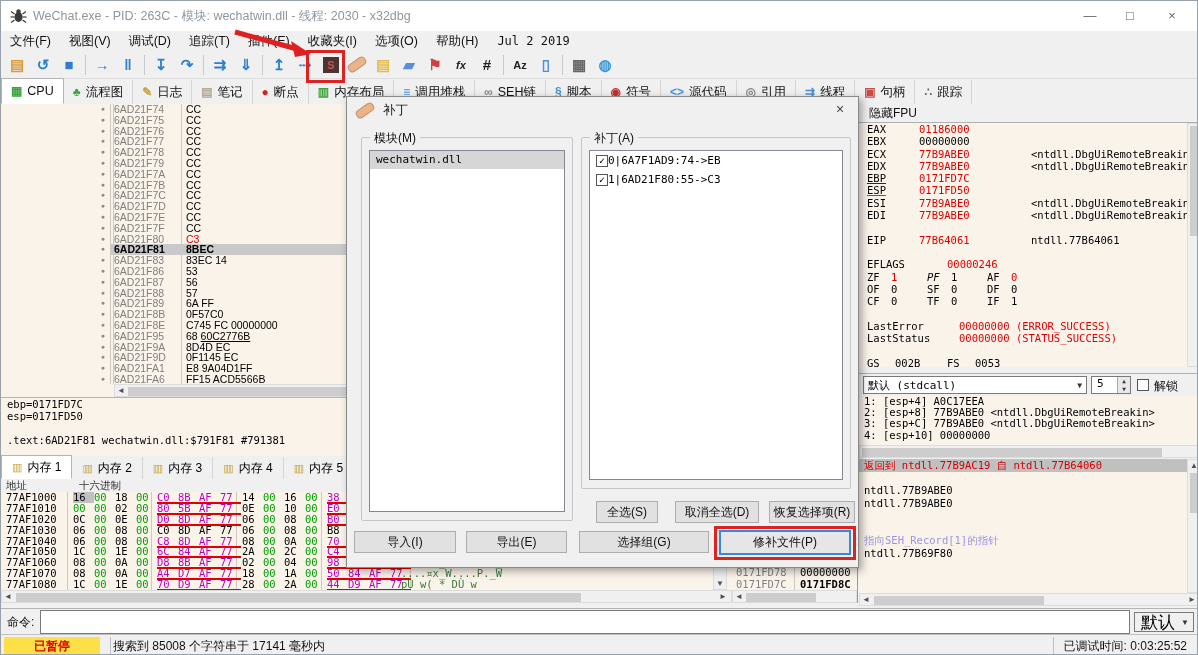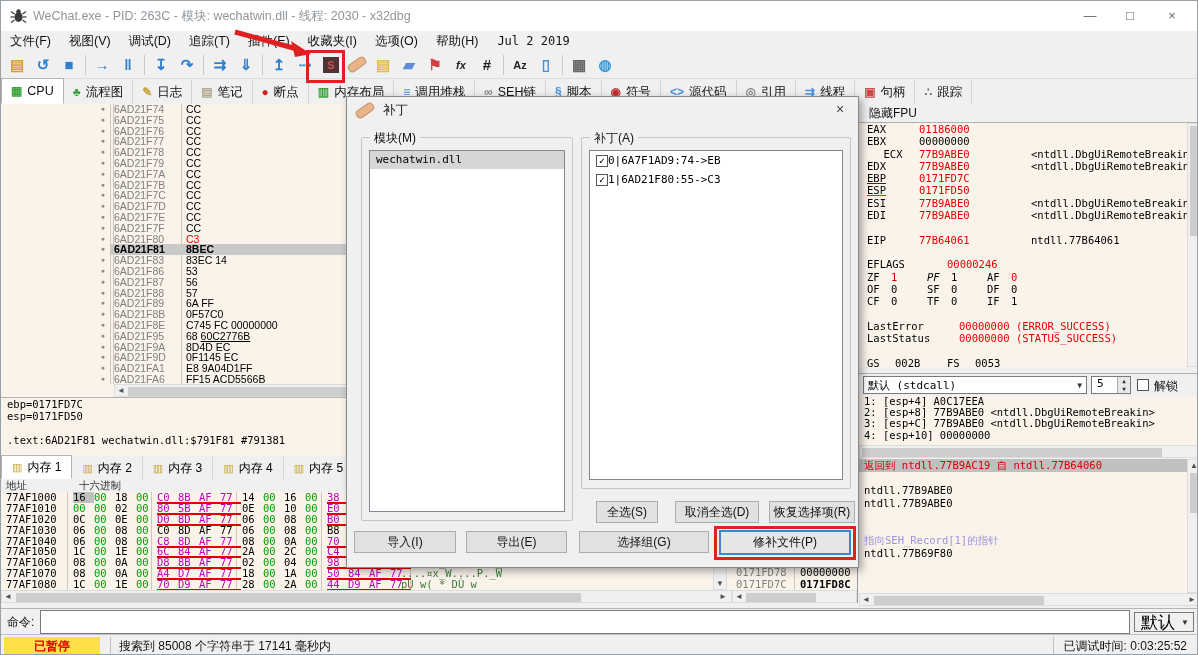--- a/index.html
+++ b/index.html
@@ -86,21 +86,21 @@
   .siline{height:12.5px;line-height:12.5px;font-size:10.5px;white-space:pre;padding-left:5px;color:#000;}
   .siline.ret{background:#c0c0c0;color:#d40000;}
   .siline.seh{color:#9d93e0;}
   
   .cmdbar{left:0;top:607px;width:100%;height:26px;background:#f0f0f0;border-top:1px solid #b4b4b4;display:flex;align-items:center;}
   .cmdlabel{font-size:12px;color:#111;padding:0 6px;}
   .cmdinput{height:20px;background:#fff;border:1px solid #7a7a7a;flex:1;margin-right:4px;font-size:11px;}
   .cmdcombo{width:60px;height:20px;margin-right:3px;background:#f0f0f0;}
   .statusbar{left:0;top:633px;width:100%;height:22px;background:#f0f0f0;border-top:1px solid #c0c0c0;display:flex;align-items:center;font-size:12px;}
   .badge{width:96px;height:18px;margin-left:3px;background:#fde047;color:#e10000;font-weight:bold;text-align:center;line-height:18px;}
-  .stmsg{margin-left:10px;color:#111;border-left:1px solid #c0c0c0;padding-left:8px;height:18px;line-height:18px;flex:1;}
+  .stmsg{margin-left:10px;color:#111;border-left:1px solid #c0c0c0;padding-left:2px;height:18px;line-height:18px;flex:1;}
   .sttime{border-left:1px solid #c0c0c0;padding:0 10px;height:18px;line-height:18px;color:#111;}
   
   .dialog{left:345px;top:95px;width:511px;height:470px;background:#f0f0f0;border:1px solid #8a8a8a;box-shadow:3px 3px 8px rgba(0,0,0,.35);z-index:50;}
   .dlg-title{left:0;top:0;width:100%;height:26px;display:flex;align-items:center;padding-left:8px;box-sizing:border-box;font-size:12.5px;color:#111;}
   .dlg-close{position:absolute;right:8px;top:4px;width:20px;height:18px;text-align:center;color:#444;font-size:14px;}
   .groupbox{position:absolute;border:1px solid #c6c6c6;border-radius:2px;}
   .grouplabel{position:absolute;top:-8px;left:8px;background:#f0f0f0;padding:0 4px;font-size:12px;color:#111;}
   .listbox{position:absolute;background:#fff;border:1px solid #828790;overflow:hidden;}
   .modrow{height:18px;line-height:18px;font-size:11px;padding-left:6px;}
   .modrow.sel{background:#d6d6d6;}
@@ -389,21 +389,21 @@
   <div class="abs sb" style="left:731px;top:589px;width:125px;height:13px;">
     <span class="arr" style="left:0;top:0">◄</span>
     <div class="thumb" style="left:13px;top:2px;width:70px;height:9px;"></div>
   </div>
 
   <div class="abs fpubar">隐藏FPU</div>
   <div class="abs cream" style="left:858px;top:122px;width:340px;height:244px;"></div>
   <div class="abs regs mono" id="regs">
       <div class="regline"><span class="seg sk" style="min-width: 52px;">EAX</span><span class="seg sr">01186000</span></div>
       <div class="regline"><span class="seg sk" style="min-width: 52px;">EBX</span><span class="seg sk">00000000</span></div>
-      <div class="regline"><span class="seg sk" style="min-width: 52px; text-align: center;">ECX</span><span class="seg sr" style="min-width: 112px;">77B9ABE0</span><span class="seg sk">&lt;ntdll.DbgUiRemoteBreakin&gt;</span></div>
+      <div class="regline"><span class="seg sk" style="min-width: 52px;">ECX</span><span class="seg sr" style="min-width: 112px;">77B9ABE0</span><span class="seg sk">&lt;ntdll.DbgUiRemoteBreakin&gt;</span></div>
       <div class="regline"><span class="seg sk" style="min-width: 52px;">EDX</span><span class="seg sr" style="min-width: 112px;">77B9ABE0</span><span class="seg sk">&lt;ntdll.DbgUiRemoteBreakin&gt;</span></div>
       <div class="regline"><span class="seg sk sud" style="min-width: 52px;">EBP</span><span class="seg sr">0171FD7C</span></div>
       <div class="regline"><span class="seg sk sug" style="min-width: 52px;">ESP</span><span class="seg sr">0171FD50</span></div>
       <div class="regline"><span class="seg sk" style="min-width: 52px;">ESI</span><span class="seg sr" style="min-width: 112px;">77B9ABE0</span><span class="seg sk">&lt;ntdll.DbgUiRemoteBreakin&gt;</span></div>
       <div class="regline"><span class="seg sk" style="min-width: 52px;">EDI</span><span class="seg sr" style="min-width: 112px;">77B9ABE0</span><span class="seg sk">&lt;ntdll.DbgUiRemoteBreakin&gt;</span></div>
       <div class="regline">&nbsp;</div>
       <div class="regline"><span class="seg sk" style="min-width: 52px;">EIP</span><span class="seg sr" style="min-width: 112px;">77B64061</span><span class="seg sk">ntdll.77B64061</span></div>
       <div class="regline">&nbsp;</div>
       <div class="regline"><span class="seg sk" style="min-width: 80px;">EFLAGS</span><span class="seg sr">00000246</span></div>
       <div class="regline"><span class="seg sk" style="min-width: 24px;">ZF</span><span class="seg sr" style="min-width: 36px;">1</span><span class="seg sk" style="min-width: 24px; font-style: italic;">PF</span><span class="seg sk" style="min-width: 36px;">1</span><span class="seg sk" style="min-width: 24px;">AF</span><span class="seg sr">0</span></div>

